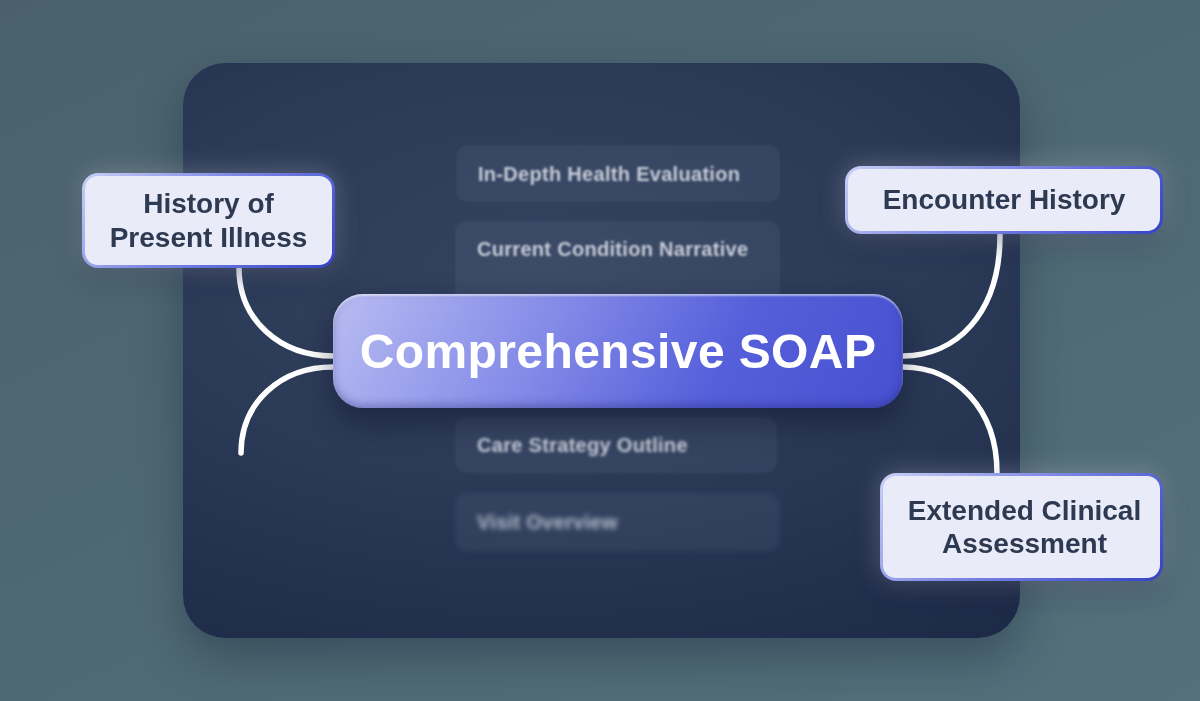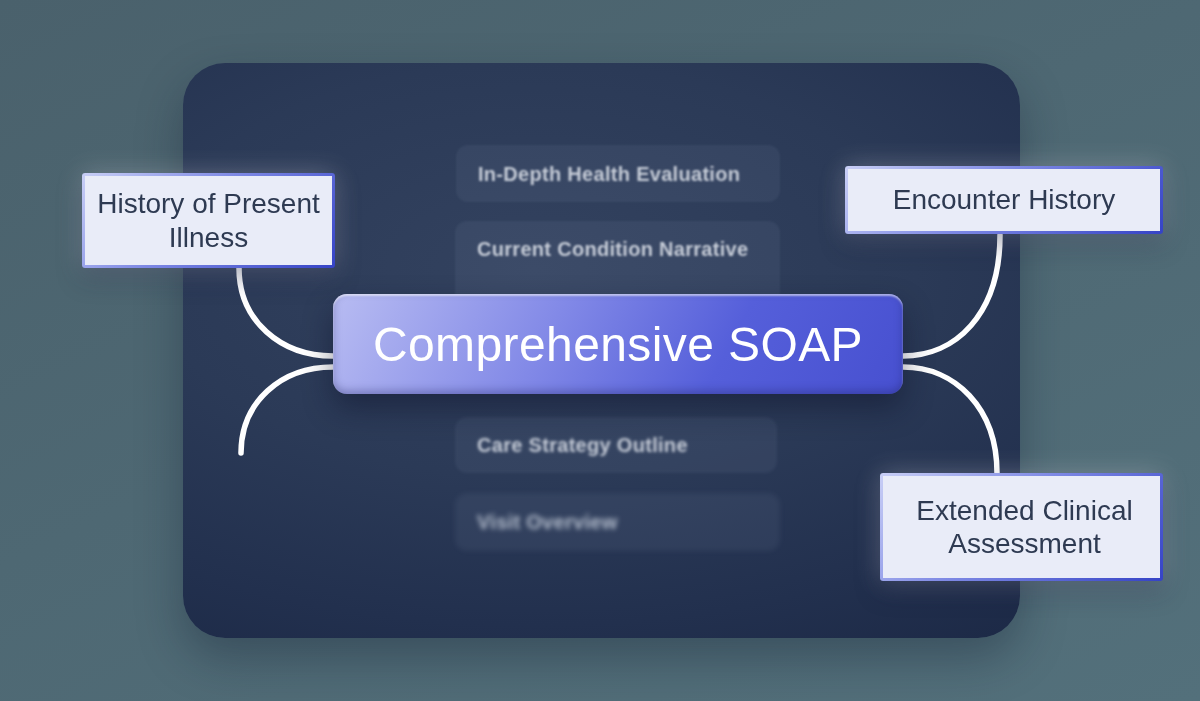--- a/index.html
+++ b/index.html
@@ -56,51 +56,51 @@
     fill: none;
     stroke: #ffffff;
     stroke-width: 5.5;
     stroke-linecap: round;
   }
 
   
   .center-node {
     position: absolute;
     left: 333px; top: 294px;
-    width: 570px; height: 100px;
-    border-radius: 14px;
+    width: 570px; height: 114px;
+    border-radius: 30px;
     display: flex;
     align-items: center;
     justify-content: center;
     color: #ffffff;
-    font-weight: normal;
+    font-weight: bold;
     font-size: 48px;
     letter-spacing: 0.4px;
     background: linear-gradient(118deg,
                 #b8bcf2 0%, #8289e7 38%, #555fda 68%, #4750d0 100%);
     box-shadow: inset 0 2px 2px rgba(255,255,255,0.55),
                 inset 0 -3px 8px rgba(25,30,90,0.35),
                 0 14px 30px rgba(10,16,40,0.45);
     cursor: pointer;
   }
 
   
   .branch {
     position: absolute;
     display: flex;
     align-items: center;
     justify-content: center;
     box-sizing: border-box;
     text-align: center;
-    font-weight: normal;
+    font-weight: bold;
     font-size: 28px;
     line-height: 1.18;
     color: #2e3a52;
     border: 3px solid transparent;
-    border-radius: 3px;
+    border-radius: 16px;
     padding: 4px 10px;
     background: linear-gradient(#e9ecf8, #e9ecf8) padding-box,
                 linear-gradient(135deg, #c9cff6 0%, #7d88e4 45%, #3543c6 100%) border-box;
     box-shadow: 0 10px 24px rgba(22, 30, 60, 0.35),
                 0 0 26px rgba(255, 255, 255, 0.28);
     cursor: pointer;
   }
   #branch-top-left     { left: 82px;  top: 173px; width: 253px; height: 95px;  }
   #branch-top-right    { left: 845px; top: 166px; width: 318px; height: 68px;  }
   #branch-bottom-left  { left: 92px;  top: 453px; width: 236px; height: 92px;  }

